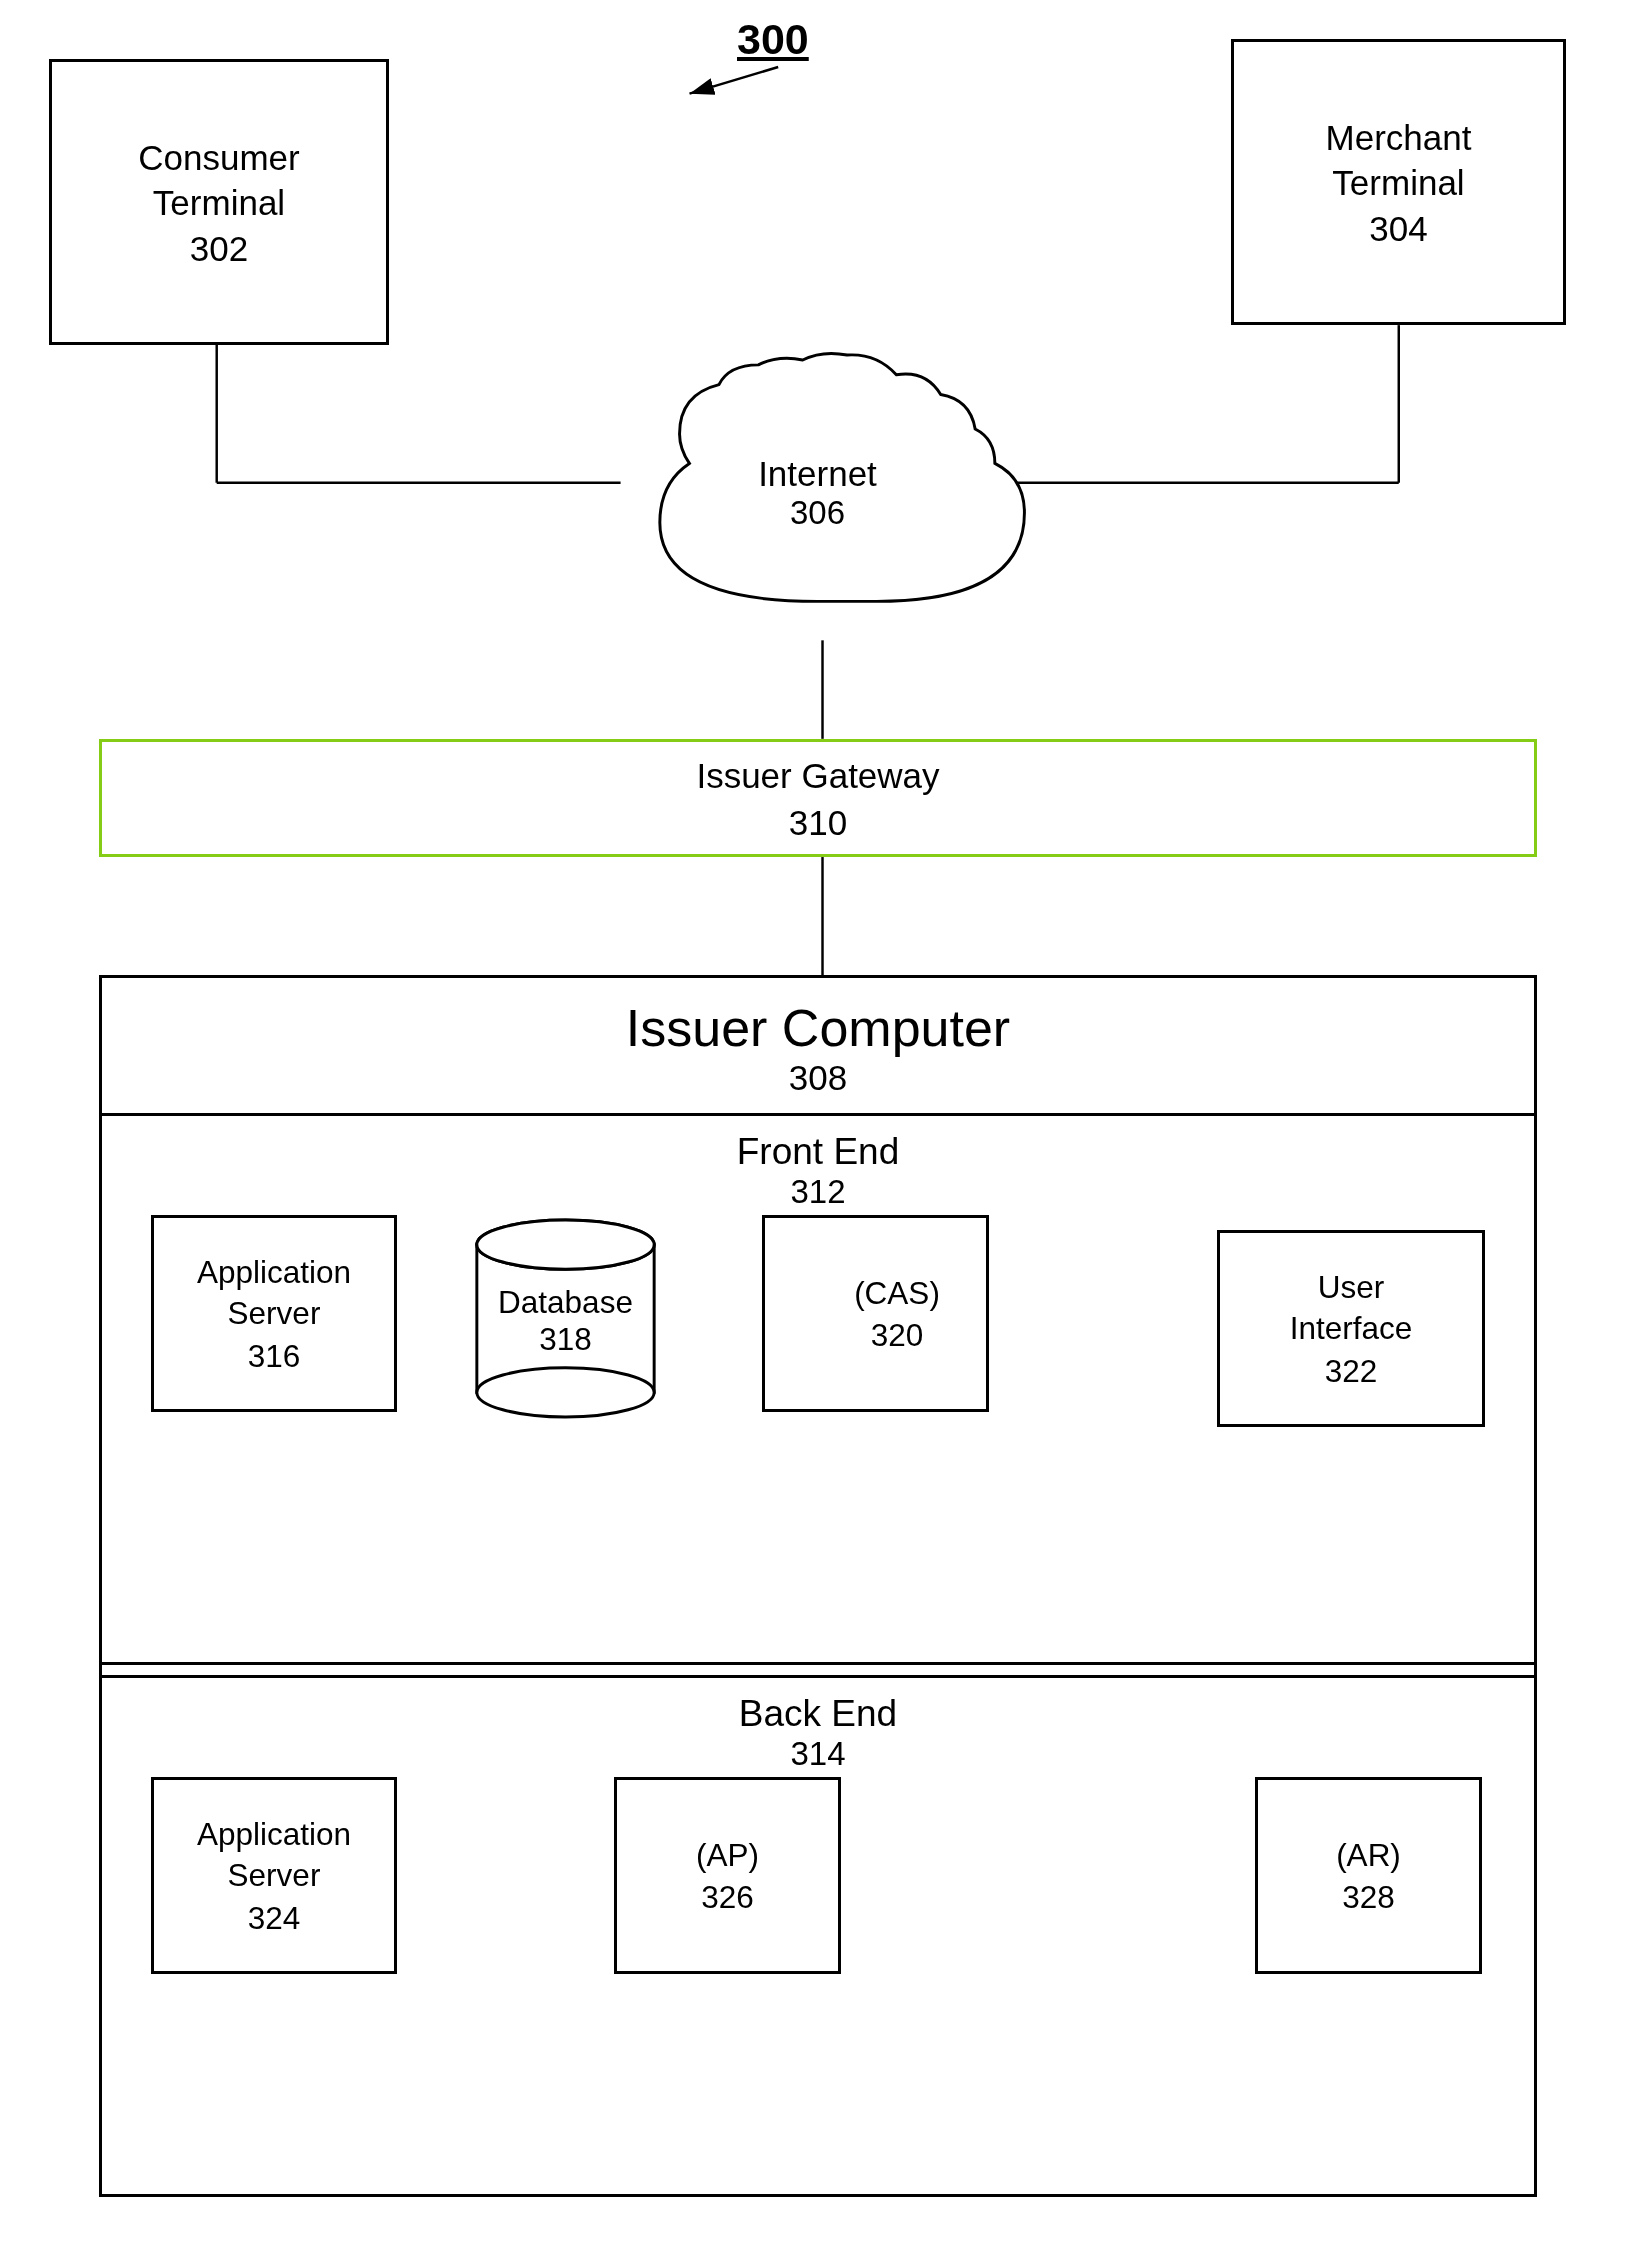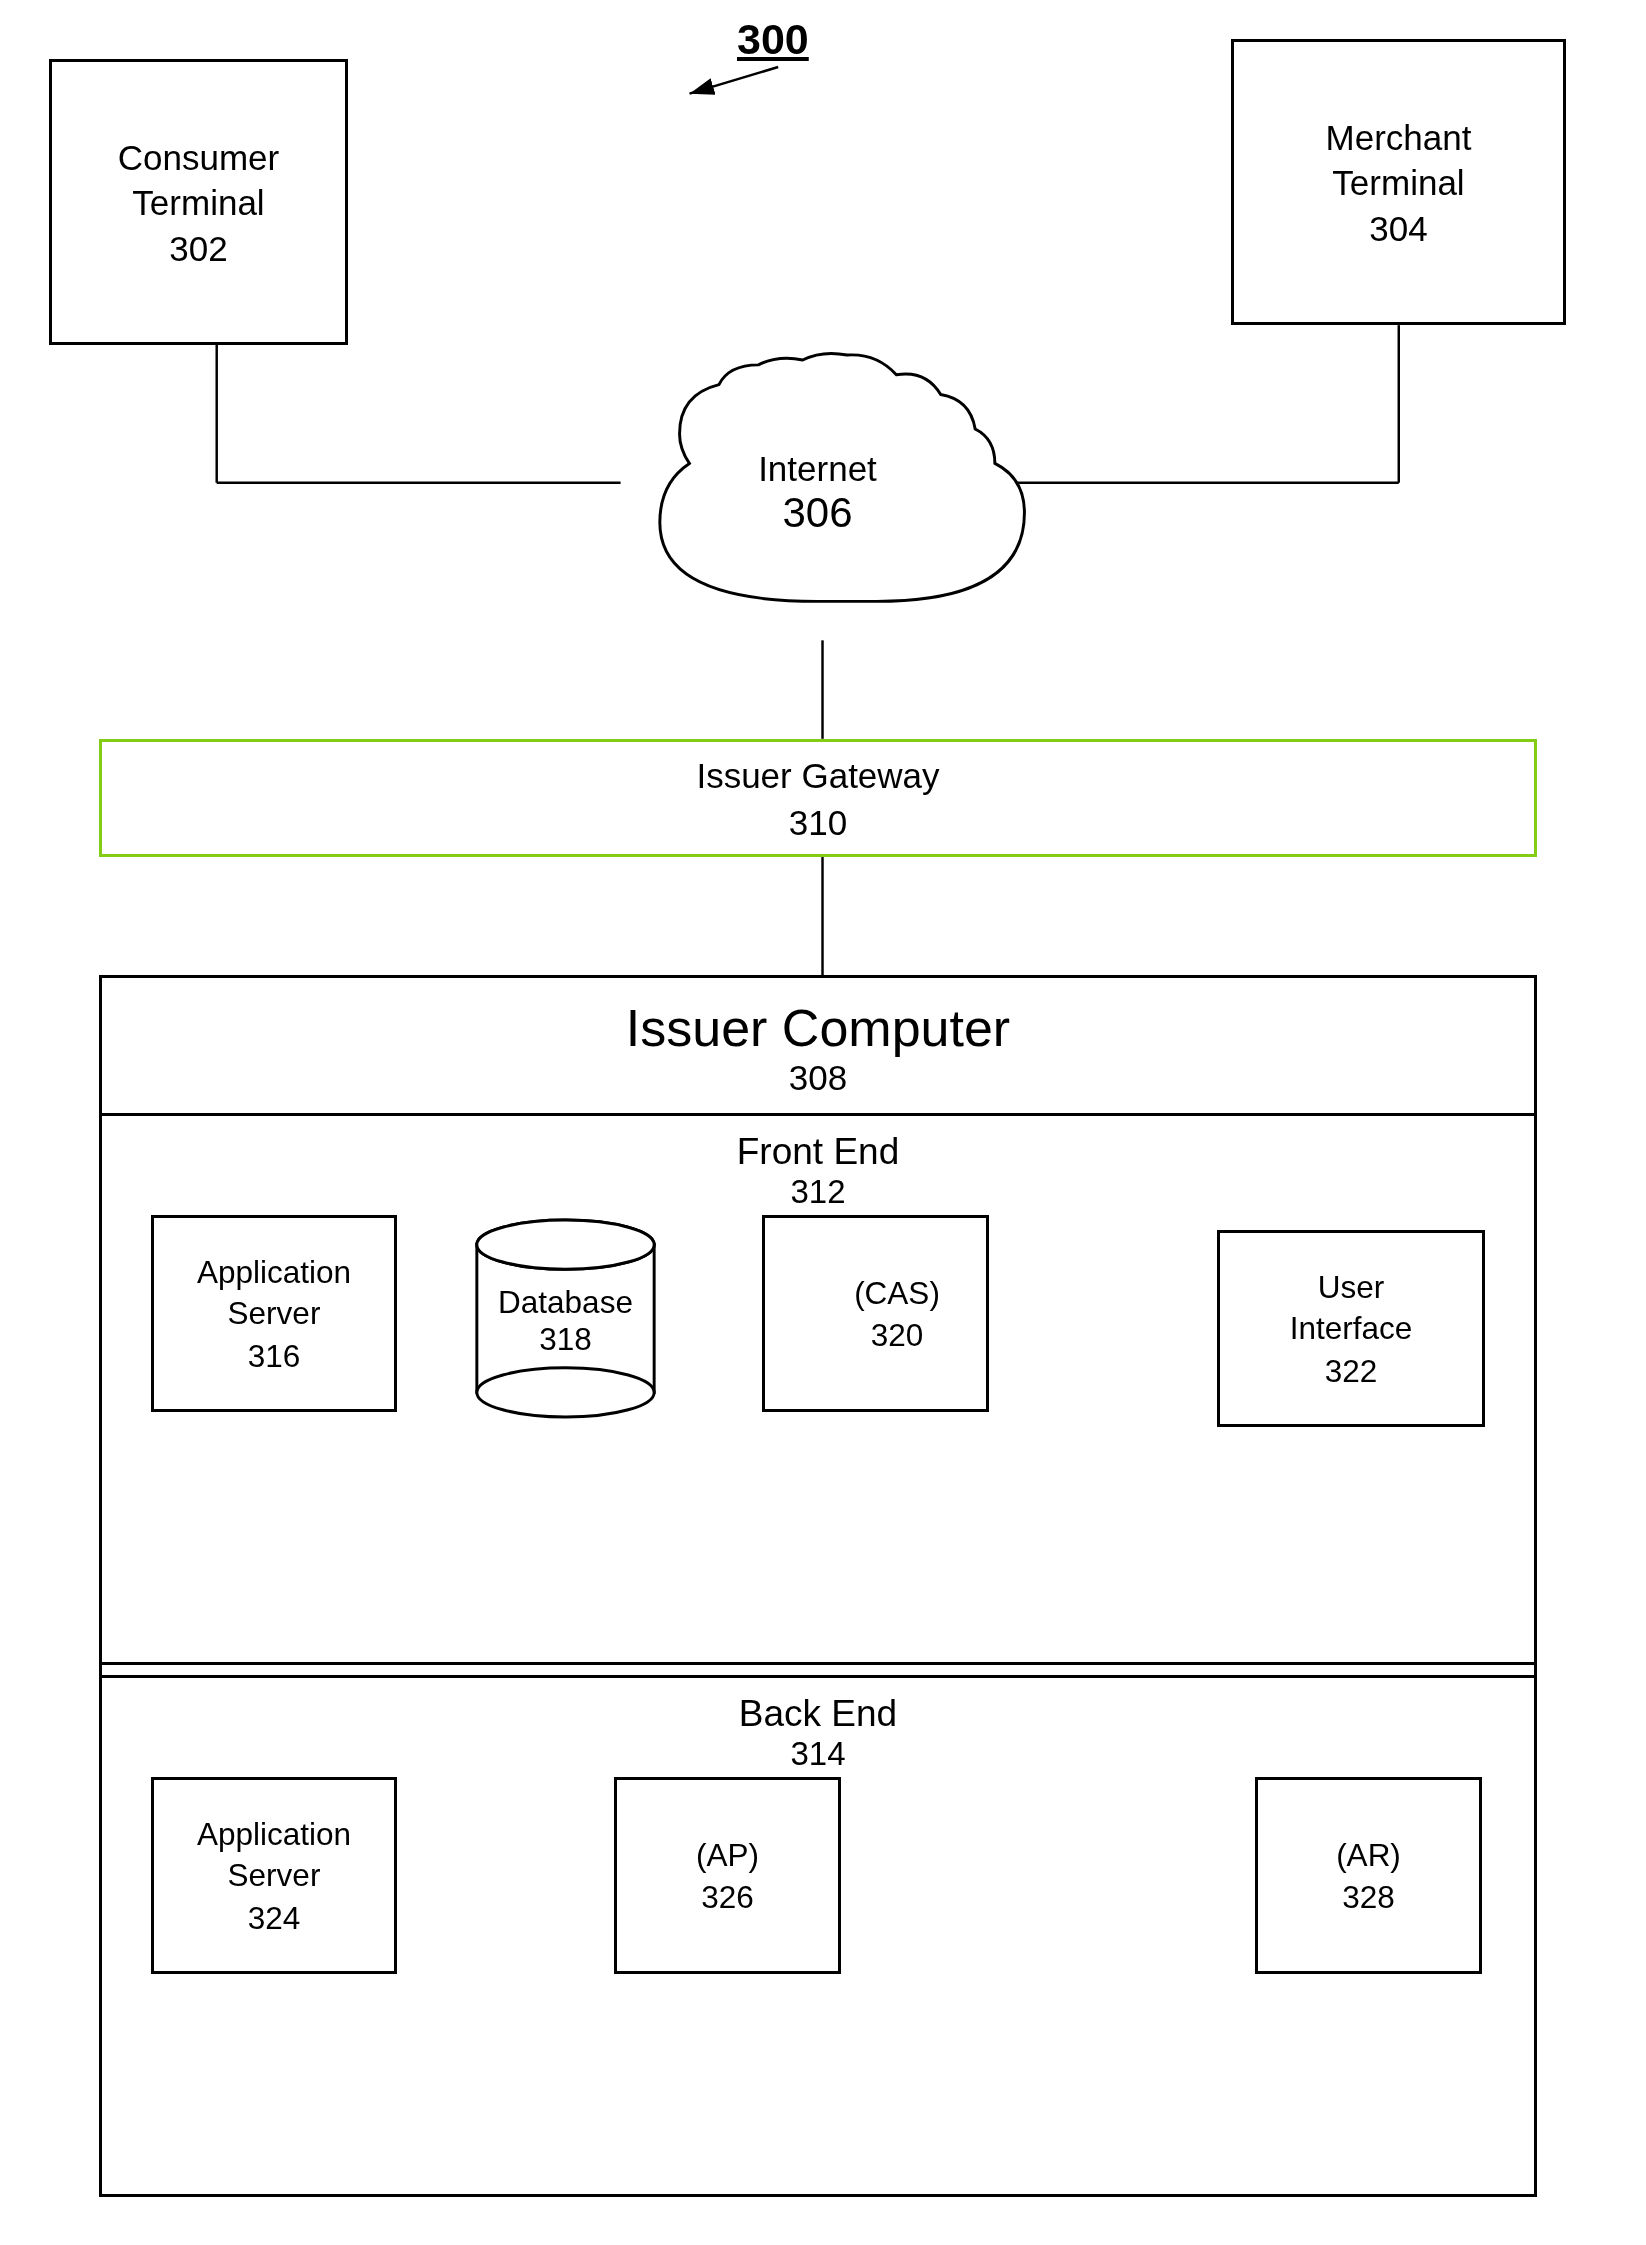--- a/index.html
+++ b/index.html
@@ -27,21 +27,21 @@
       font-size: 39px;
       font-weight: bold;
       text-decoration: underline;
     }
 
     
     .consumer-terminal {
       position: absolute;
       top: 59px;
       left: 49px;
-      width: 299px;
+      width: 340px;
       height: 286px;
       border: 3px solid #000;
       display: flex;
       flex-direction: column;
       align-items: center;
       justify-content: center;
       background: #fff;
     }
 
     
@@ -254,21 +254,21 @@
         Q 350 25 365 50
         Q 395 55 400 85
         Q 420 95 420 120
         Q 450 135 450 170
         Q 450 260 300 260
         Z
       " fill="white" stroke="black" stroke-width="3"></path>
     </svg>
     <div class="cloud-label">
       <div style="font-size:35px;">Internet</div>
-      <div style="font-size:42px;">306</div>
+      <div style="font-size:33px;">306</div>
     </div>
   </div>
 
   <div class="issuer-gateway">
     <div class="box-title">Issuer Gateway</div>
     <div class="box-number">310</div>
   </div>
 
   <div class="issuer-computer-outer">
     <div class="issuer-computer-title">Issuer Computer</div>

